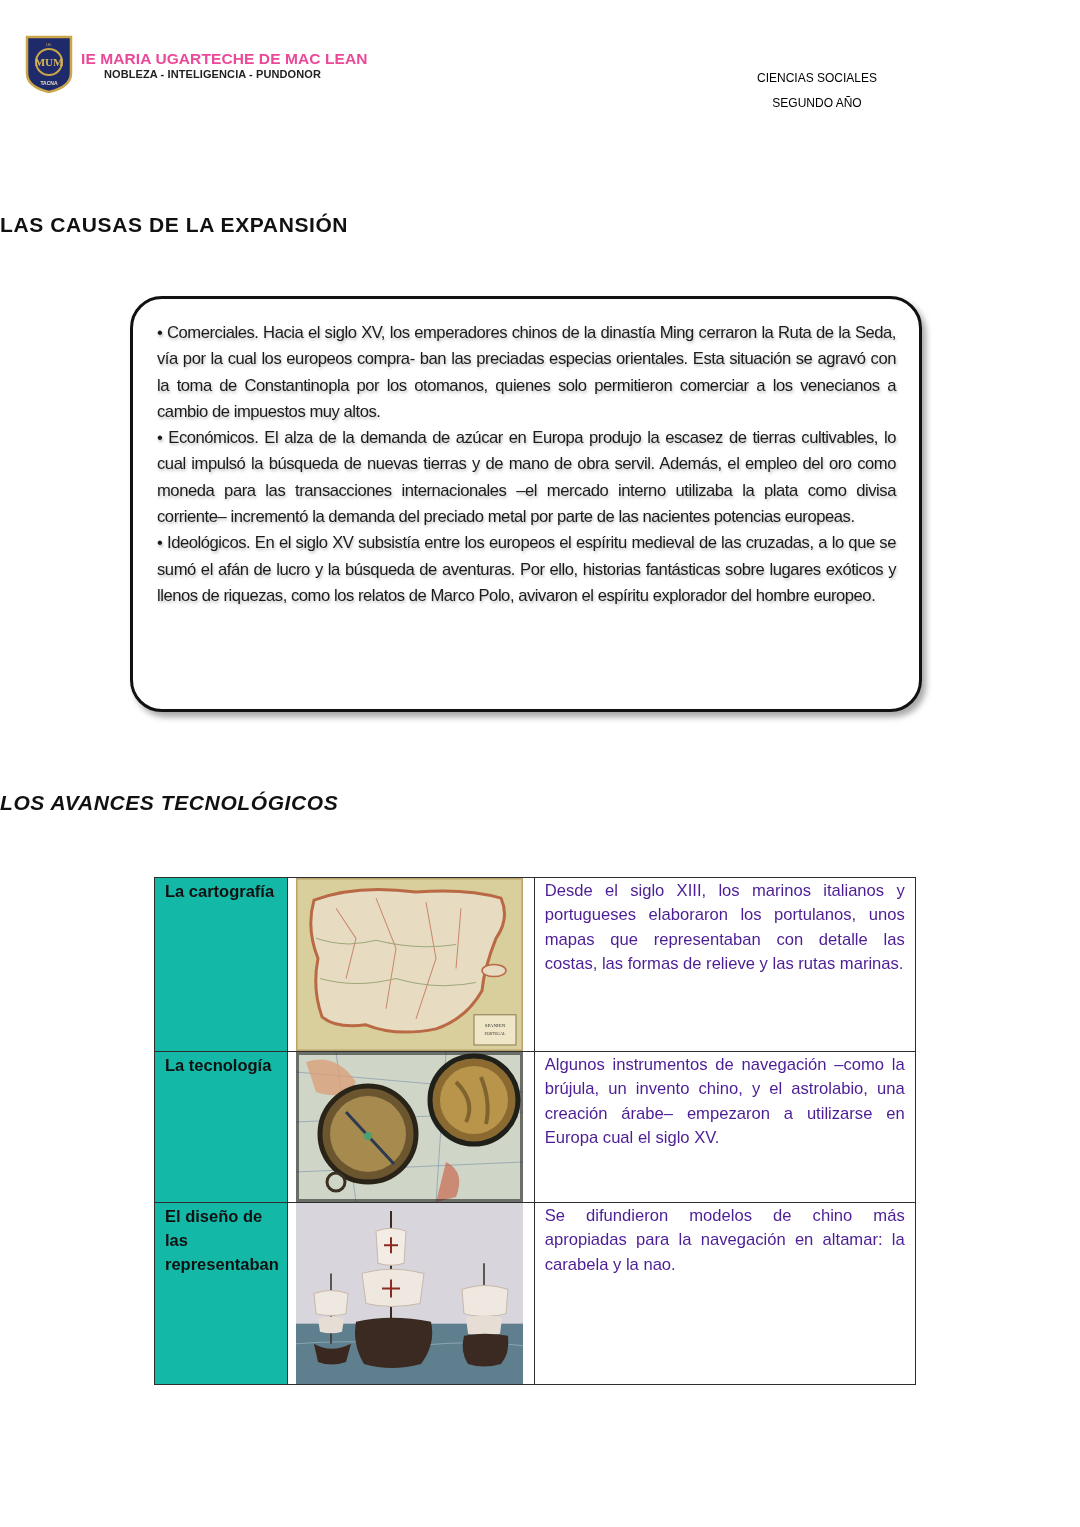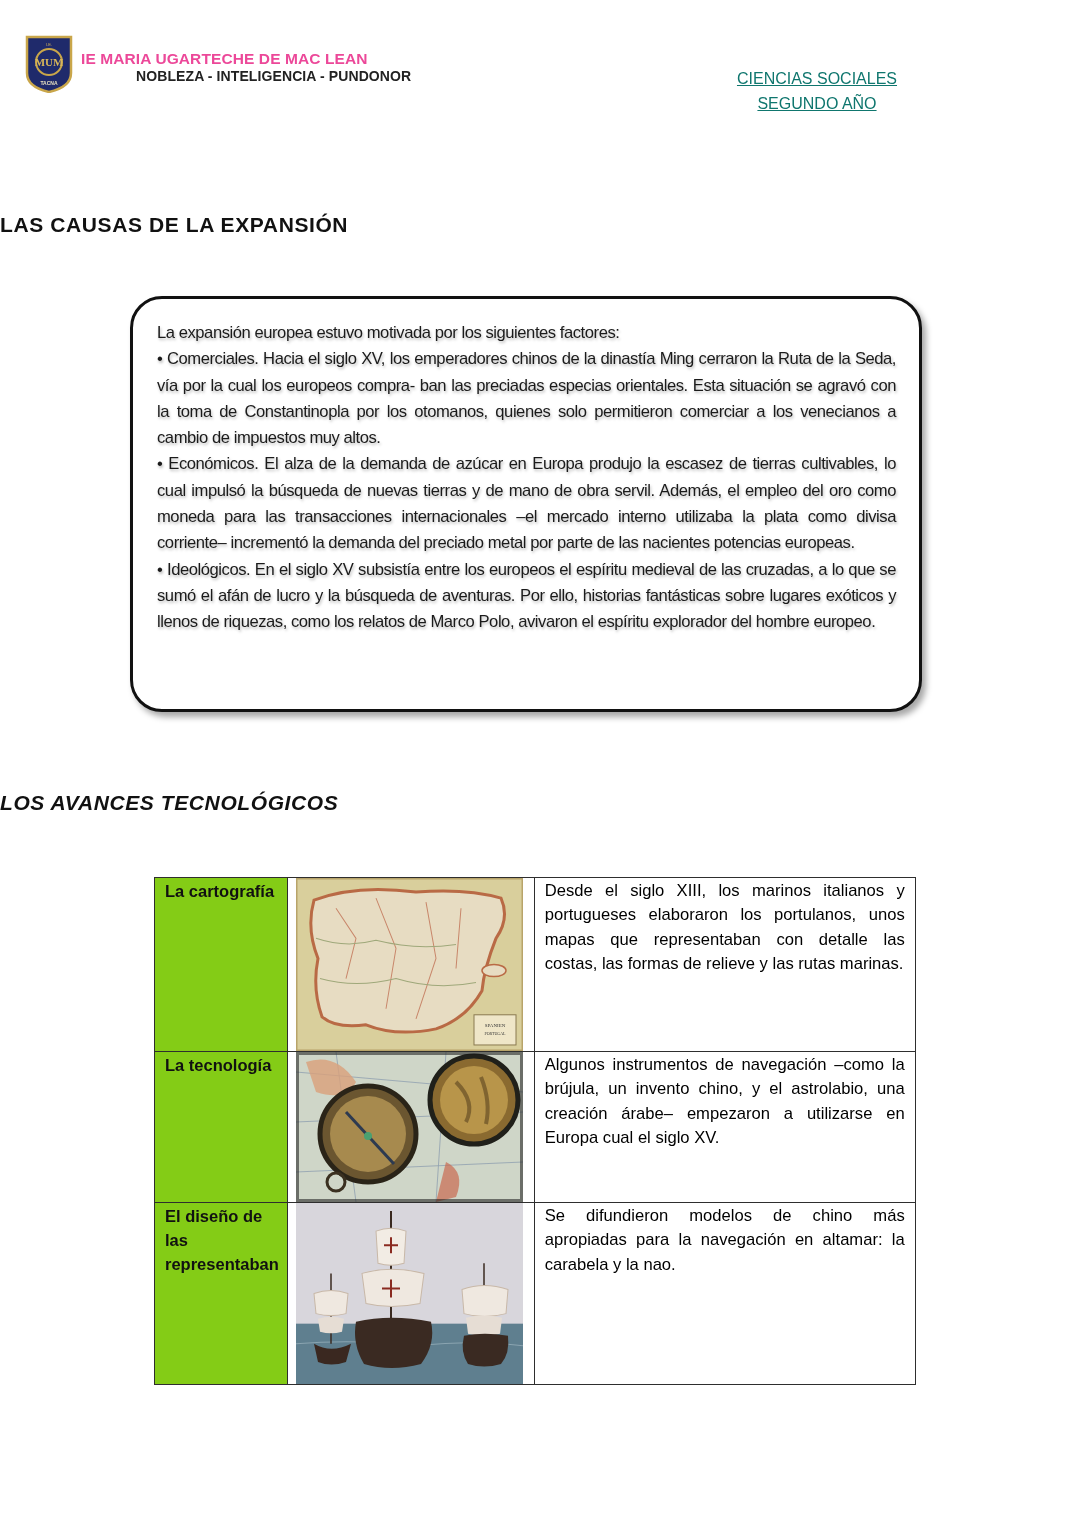--- a/index.html
+++ b/index.html
@@ -9,25 +9,25 @@
     font-family: "Liberation Sans", sans-serif; color: #111;
   }
   .header-logo { position: absolute; left: 25px; top: 35px; width: 48px; height: 58px; }
   .school-name {
     position: absolute; left: 81px; top: 50px;
     font-family: "Liberation Sans", sans-serif; font-weight: bold;
     font-size: 15.5px; letter-spacing: 0.1px; color: #ec4899;
   }
   .school-motto {
     position: absolute; left: 104px; top: 68px;
-    font-weight: bold; font-size: 14px; color: #222; letter-spacing: 0.1px; margin-left: 32px;
+    font-weight: bold; font-size: 11px; color: #222; letter-spacing: 0.1px;
   }
   .course {
     position: absolute; left: 700px; top: 66px; width: 234px;
-    text-align: center; font-size: 16px; line-height: 25px; color: #0f766e; text-decoration: underline;
+    text-align: center; font-size: 12px; line-height: 25px; color: #000000;
   }
   .section-title {
     position: absolute; left: 0; width: 1080px; text-align: left;
     font-weight: bold; font-size: 21px; letter-spacing: 0.6px; color: #111;
   }
   .causes-box {
     position: absolute; left: 130px; top: 296px; width: 786px; height: 410px;
     border: 3.5px solid #111; border-radius: 32px; background: #fff;
     box-shadow: 4px 5px 6px rgba(0,0,0,0.35);
   }
@@ -38,27 +38,27 @@
     text-align: justify; letter-spacing: -0.45px;
     text-shadow: 1px 2px 3px rgba(0,0,0,0.28);
   }
   .causes-text p { margin: 0; }
   .tech-table {
     position: absolute; left: 154px; top: 877px;
     border-collapse: collapse; table-layout: fixed;
   }
   .tech-table td { border: 1.5px solid #2e2e2e; vertical-align: top; padding: 0; }
   .tech-table td.label {
-    background: #84cc16; width: 132px;
+    background: #14b8a6; width: 132px;
     font-weight: bold; font-size: 16.5px; line-height: 24px;
     padding: 1px 8px 0 10px; box-sizing: border-box;
   }
   .tech-table td.imgcell { width: 246px; position: relative; background: #fff; }
   .tech-table td.desc {
-    width: 381px; font-size: 16.6px; line-height: 24.4px; color: #000000;
+    width: 381px; font-size: 16.6px; line-height: 24.4px; color: #4c1d95;
     padding: 1px 10px 0 10px; box-sizing: border-box; text-align: justify;
   }
   .illus { position: absolute; left: 8px; top: 0; width: 227px; height: 100%; overflow: hidden; }
   .illus svg { display: block; width: 100%; height: 100%; }
 </style>
 </head>
 <body>
 
 <div class="header-logo">
   <svg viewBox="0 0 48 58" width="48" height="58">
@@ -72,21 +72,20 @@
 <div class="school-name">IE MARIA UGARTECHE DE MAC LEAN</div>
 <div class="school-motto">NOBLEZA - INTELIGENCIA - PUNDONOR</div>
 <div class="course">
   <div>CIENCIAS SOCIALES</div>
   <div>SEGUNDO AÑO</div>
 </div>
 
 <div class="section-title" style="top:213px;">LAS CAUSAS DE LA EXPANSIÓN</div>
 <div class="causes-box"></div>
 <div class="causes-text">
-  <p>La expansión europea estuvo motivada por los siguientes factores:</p>
   <p>• Comerciales. Hacia el siglo XV, los emperadores chinos de la dinastía Ming cerraron la Ruta de la Seda, vía por la cual los europeos compra- ban las preciadas especias orientales. Esta situación se agravó con la toma de Constantinopla por los otomanos, quienes solo permitieron comerciar a los venecianos a cambio de impuestos muy altos.</p>
   <p>• Económicos. El alza de la demanda de azúcar en Europa produjo la escasez de tierras cultivables, lo cual impulsó la búsqueda de nuevas tierras y de mano de obra servil. Además, el empleo del oro como moneda para las transacciones internacionales –el mercado interno utilizaba la plata como divisa corriente– incrementó la demanda del preciado metal por parte de las nacientes potencias europeas.</p>
   <p>• Ideológicos. En el siglo XV subsistía entre los europeos el espíritu medieval de las cruzadas, a lo que se sumó el afán de lucro y la búsqueda de aventuras. Por ello, historias fantásticas sobre lugares exóticos y llenos de riquezas, como los relatos de Marco Polo, avivaron el espíritu explorador del hombre europeo.</p>
 </div>
 
 <div class="section-title" style="top:791px;font-style:italic;">LOS AVANCES TECNOLÓGICOS</div>
 
 <table class="tech-table">
   <tbody>
       <tr style="height:174px;">

